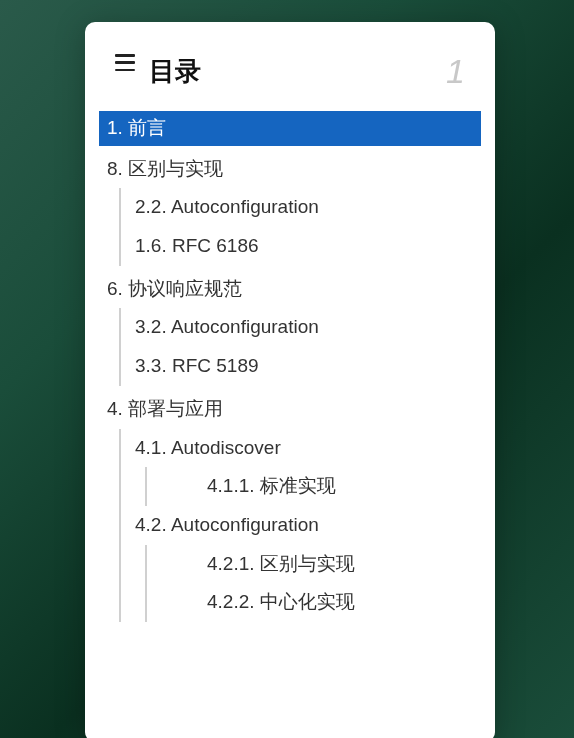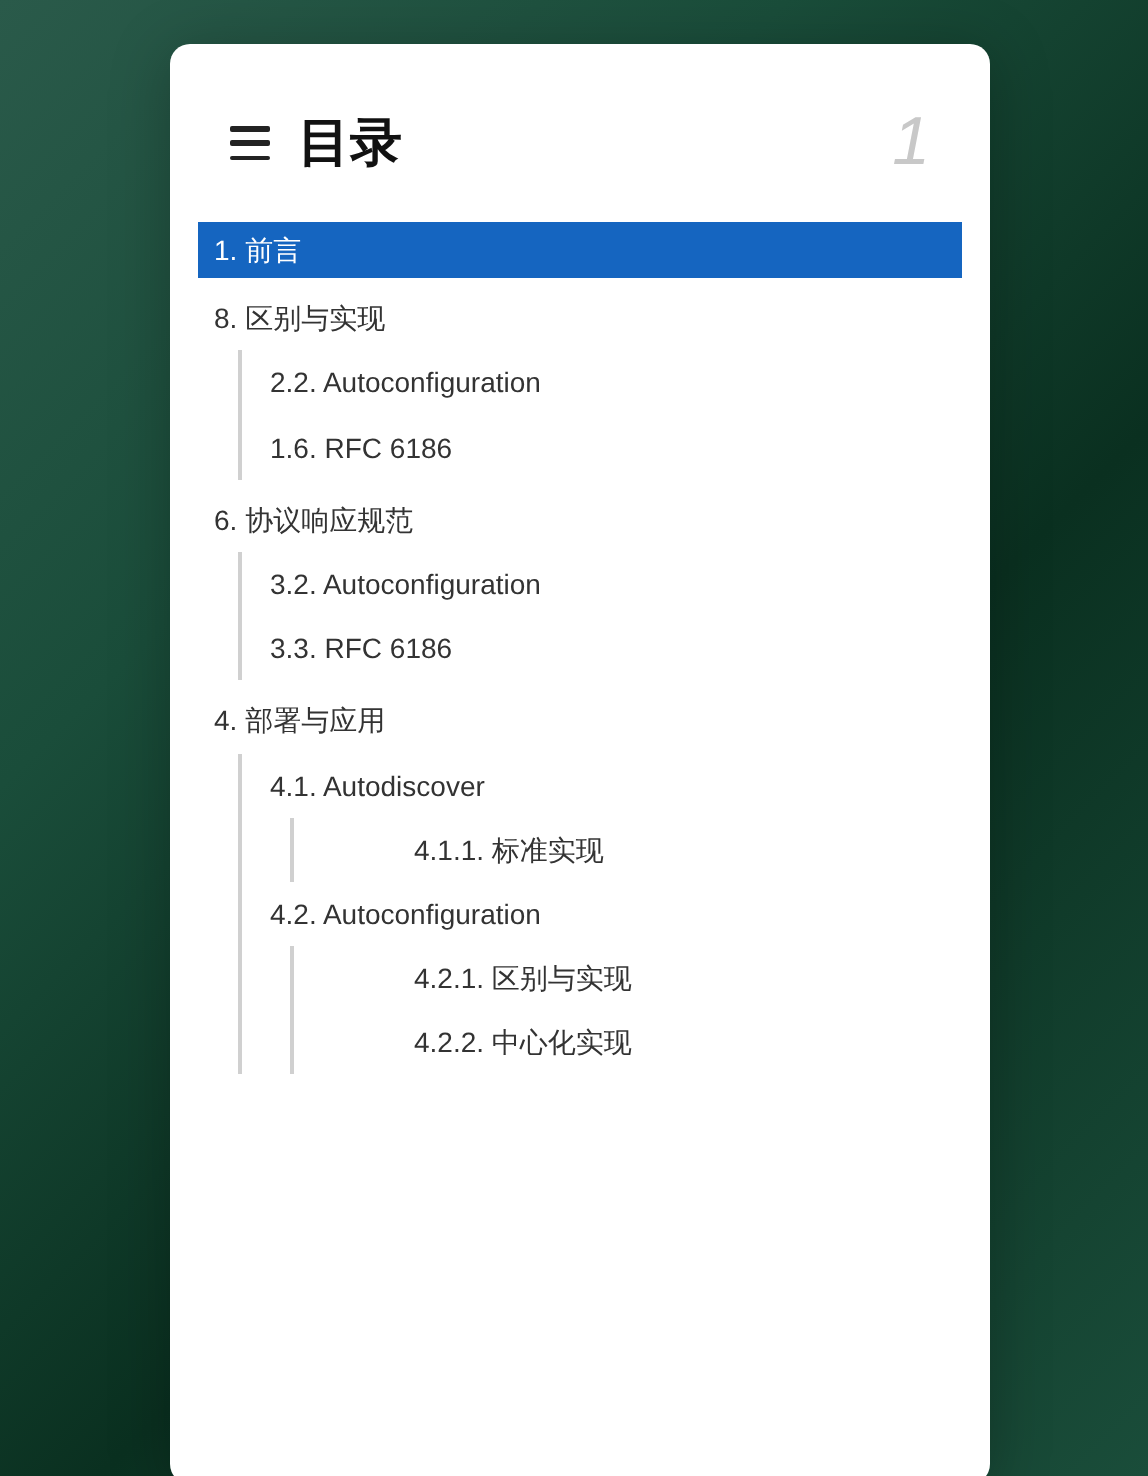--- a/index.html
+++ b/index.html
@@ -41,21 +41,20 @@
       overflow: hidden;
     }
     .toc-header {
       display: flex;
       align-items: center;
       justify-content: space-between;
       padding: 30px 30px 20px 30px;
     }
     .toc-header-left {
       display: flex;
-      align-items: center;
       gap: 14px;
     }
     .hamburger-icon {
       width: 20px;
       height: 17px;
       display: flex;
       flex-direction: column;
       justify-content: space-between;
     }
     .hamburger-icon span {
@@ -72,21 +71,21 @@
     .page-number {
       font-size: 34px;
       font-style: italic;
       color: #c8c8c8;
       font-weight: 400;
     }
     .toc-body {
       padding: 0 0 10px 0;
     }
     .toc-item {
-      font-size: 14px;
+      font-size: 19px;
       color: #333;
       cursor: pointer;
       display: block;
       line-height: 1.3;
     }
     .toc-item.level-1 {
       padding: 7px 0 7px 8px;
       margin: 0 14px 0 14px;
     }
     .toc-item.level-1.active {
@@ -140,21 +139,21 @@
     <div class="section-spacer"></div>
     <a class="toc-item level-1">8. 区别与实现</a>
     <div class="toc-sublist">
       <a class="toc-item level-2">2.2. Autoconfiguration</a>
       <a class="toc-item level-2">1.6. RFC 6186</a>
     </div>
     <div class="section-spacer"></div>
     <a class="toc-item level-1">6. 协议响应规范</a>
     <div class="toc-sublist">
       <a class="toc-item level-2">3.2. Autoconfiguration</a>
-      <a class="toc-item level-2">3.3. RFC 6186</a>
+      <a class="toc-item level-2">3.3. RFC 5189</a>
     </div>
     <div class="section-spacer"></div>
     <a class="toc-item level-1">4. 部署与应用</a>
     <div class="toc-sublist">
       <a class="toc-item level-2">4.1. Autodiscover</a>
       <div class="toc-sublist-2">
         <a class="toc-item level-3">4.1.1. 标准实现</a>
       </div>
       <a class="toc-item level-2">4.2. Autoconfiguration</a>
       <div class="toc-sublist-2">

